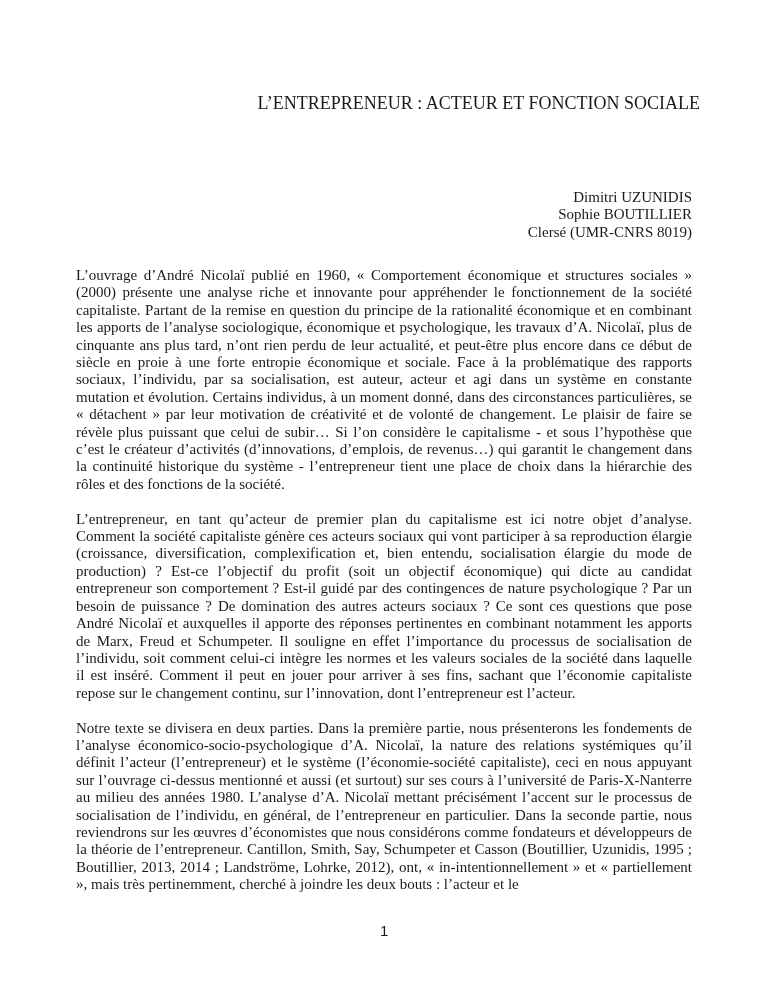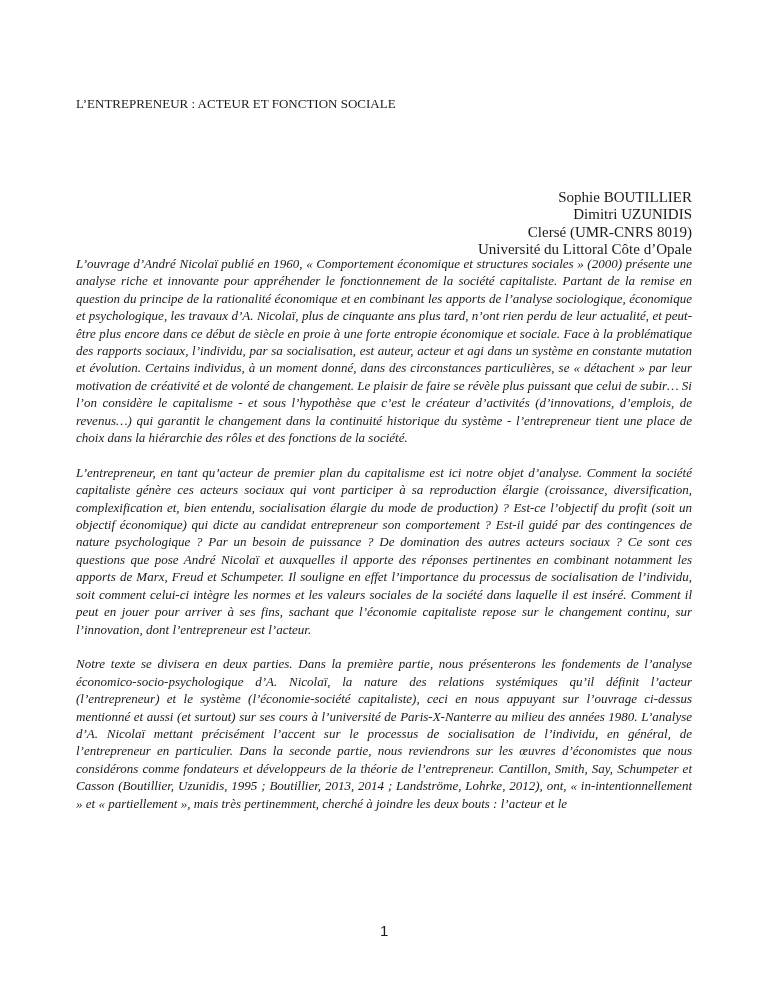--- a/index.html
+++ b/index.html
@@ -2,51 +2,50 @@
 <html><head>
   <meta charset="utf-8">
   <style>
     html, body { margin: 0; padding: 0; background: #ffffff; }
     body {
       width: 768px; height: 994px; overflow: hidden; position: relative;
       font-family: "Liberation Serif", serif; color: #1a1a1a;
     }
     .page { position: absolute; left: 76px; top: 0; width: 616px; }
     .title-block {
-      position: absolute; top: 95px; left: 0; width: 616px;
-      text-align: left; font-size: 13px; line-height: 17.4px;
+      position: absolute; top: 95px; left: 8px; width: 616px;
+      text-align: right; font-size: 18px; line-height: 17.4px;
     }
     .title-block div { white-space: nowrap; }
     .authors {
       position: absolute; top: 189px; right: 0; text-align: right;
       font-size: 15px; line-height: 17.4px;
     }
     .body-text {
-      position: absolute; top: 255px; left: 0; width: 616px;
-      font-size: 13px; line-height: 17.4px; text-align: justify; font-style: italic;
+      position: absolute; top: 267px; left: 0; width: 616px;
+      font-size: 15px; line-height: 17.4px; text-align: justify;
     }
     .body-text p { margin: 0 0 17.4px 0; }
     .page-number {
       position: absolute; top: 922px; left: 380px;
       font-family: "Liberation Sans", sans-serif; font-size: 15px;
     }
   </style>
 </head>
 <body>
 
 <div class="page">
   <div class="title-block">
     <div>L’ENTREPRENEUR : ACTEUR ET FONCTION SOCIALE</div>
   </div>
 
   <div class="authors">
+    <div>Dimitri UZUNIDIS</div>
     <div>Sophie BOUTILLIER</div>
-    <div>Dimitri UZUNIDIS</div>
     <div>Clersé (UMR-CNRS 8019)</div>
-    <div>Université du Littoral Côte d’Opale</div>
   </div>
 
   <div class="body-text">
     <p>L’ouvrage d’André Nicolaï publié en 1960, « Comportement économique et structures sociales » (2000) présente une analyse riche et innovante pour appréhender le fonctionnement de la société capitaliste. Partant de la remise en question du principe de la rationalité économique et en combinant les apports de l’analyse sociologique, économique et psychologique, les travaux d’A. Nicolaï, plus de cinquante ans plus tard, n’ont rien perdu de leur actualité, et peut-être plus encore dans ce début de siècle en proie à une forte entropie économique et sociale. Face à la problématique des rapports sociaux, l’individu, par sa socialisation, est auteur, acteur et agi dans un système en constante mutation et évolution. Certains individus, à un moment donné, dans des circonstances particulières, se « détachent » par leur motivation de créativité et de volonté de changement. Le plaisir de faire se révèle plus puissant que celui de subir… Si l’on considère le capitalisme - et sous l’hypothèse que c’est le créateur d’activités (d’innovations, d’emplois, de revenus…) qui garantit le changement dans la continuité historique du système - l’entrepreneur tient une place de choix dans la hiérarchie des rôles et des fonctions de la société.</p>
     <p>L’entrepreneur, en tant qu’acteur de premier plan du capitalisme est ici notre objet d’analyse. Comment la société capitaliste génère ces acteurs sociaux qui vont participer à sa reproduction élargie (croissance, diversification, complexification et, bien entendu, socialisation élargie du mode de production) ? Est-ce l’objectif du profit (soit un objectif économique) qui dicte au candidat entrepreneur son comportement ? Est-il guidé par des contingences de nature psychologique ? Par un besoin de puissance ? De domination des autres acteurs sociaux ? Ce sont ces questions que pose André Nicolaï et auxquelles il apporte des réponses pertinentes en combinant notamment les apports de Marx, Freud et Schumpeter. Il souligne en effet l’importance du processus de socialisation de l’individu, soit comment celui-ci intègre les normes et les valeurs sociales de la société dans laquelle il est inséré. Comment il peut en jouer pour arriver à ses fins, sachant que l’économie capitaliste repose sur le changement continu, sur l’innovation, dont l’entrepreneur est l’acteur.</p>
     <p>Notre texte se divisera en deux parties. Dans la première partie, nous présenterons les fondements de l’analyse économico-socio-psychologique d’A. Nicolaï, la nature des relations systémiques qu’il définit l’acteur (l’entrepreneur) et le système (l’économie-société capitaliste), ceci en nous appuyant sur l’ouvrage ci-dessus mentionné et aussi (et surtout) sur ses cours à l’université de Paris-X-Nanterre au milieu des années 1980. L’analyse d’A. Nicolaï mettant précisément l’accent sur le processus de socialisation de l’individu, en général, de l’entrepreneur en particulier. Dans la seconde partie, nous reviendrons sur les œuvres d’économistes que nous considérons comme fondateurs et développeurs de la théorie de l’entrepreneur. Cantillon, Smith, Say, Schumpeter et Casson (Boutillier, Uzunidis, 1995 ; Boutillier, 2013, 2014 ; Landströme, Lohrke, 2012), ont, « in-intentionnellement » et « partiellement », mais très pertinemment, cherché à joindre les deux bouts : l’acteur et le</p>
   </div>
 </div>
 
 <div class="page-number">1</div>

